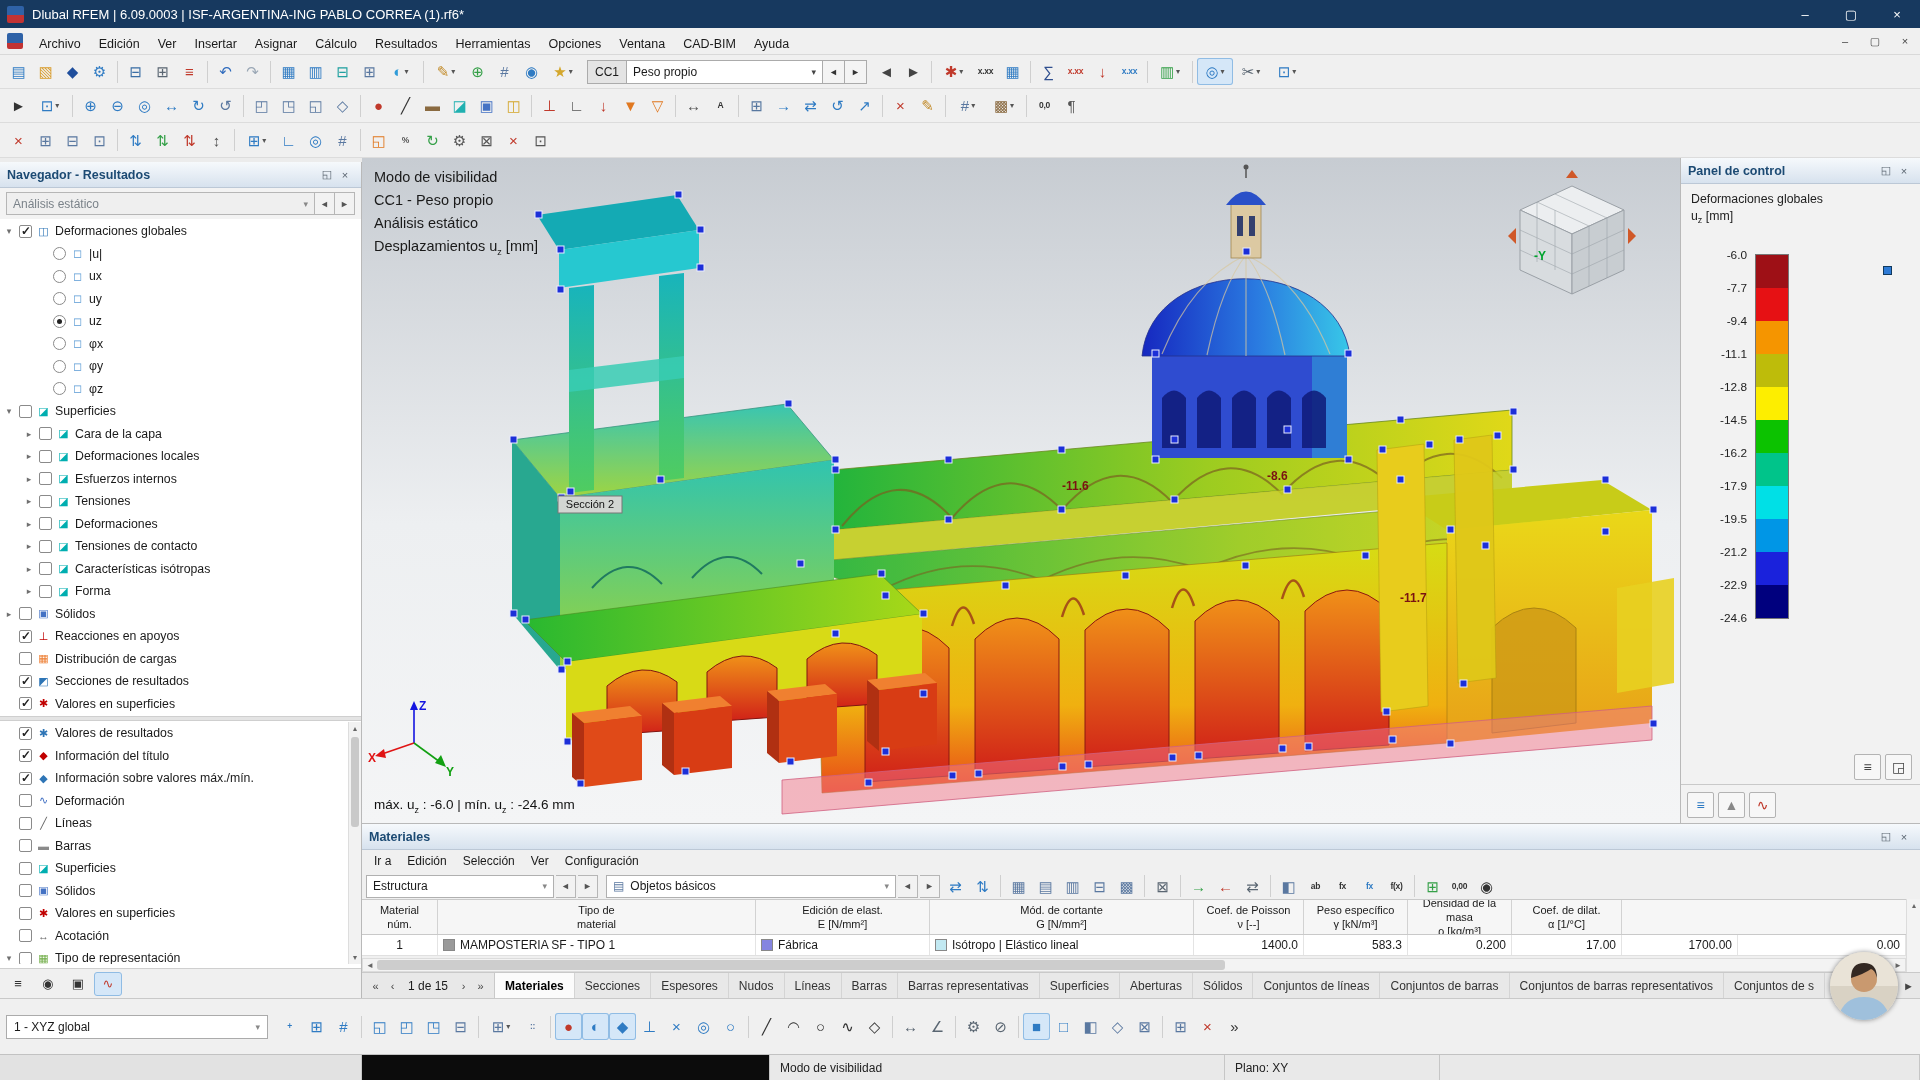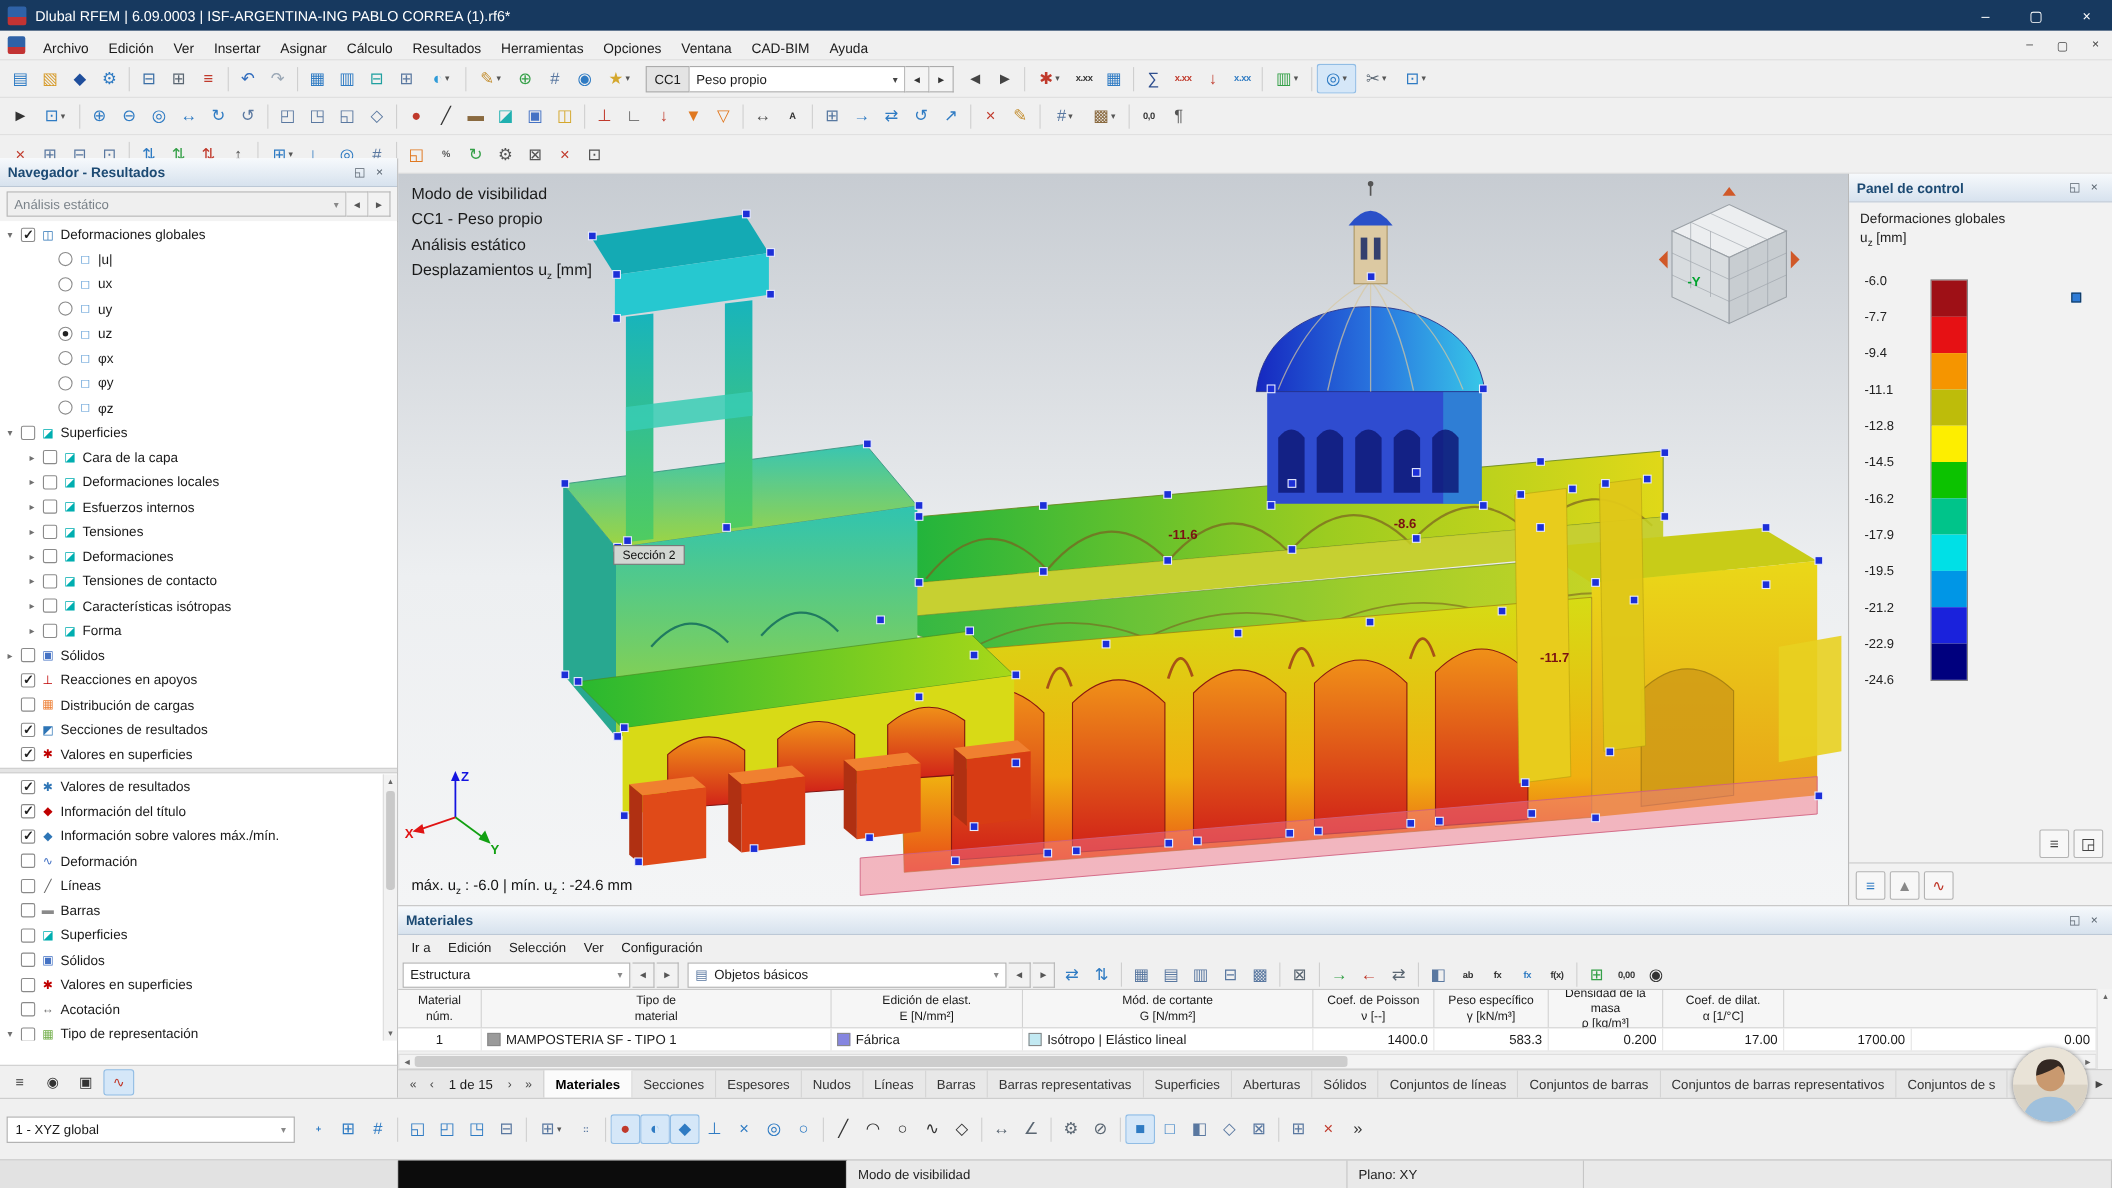--- a/index.html
+++ b/index.html
@@ -38,21 +38,21 @@
   .lc-sel{height:24px;width:196px;background:#fff;border:1px solid #ababab;border-left:none;display:flex;align-items:center;justify-content:space-between;padding:0 6px;}
   .lc-arr{font-size:9px;color:#444;}
   .lc-btn{width:22px;height:24px;border:1px solid #ababab;border-left:none;background:#f4f4f4;display:flex;align-items:center;justify-content:center;font-size:9px;color:#333;}
 
   
   .phead{height:26px;background:linear-gradient(#f6f9fc,#d7e2ee);border-bottom:1px solid #bcc8d6;display:flex;align-items:center;padding:0 7px;color:#1c4a73;font-weight:bold;font-size:12.5px;}
   .phead .sp{flex:1;}
   .phico{width:18px;text-align:center;color:#5a6570;font-size:11px;font-weight:normal;}
 
   
-  #navigator{position:absolute;left:0;top:144px;width:362px;bottom:82px;background:#fff;border-right:1px solid #b9b9b9;}
+  #navigator{position:absolute;left:0;top:162px;width:362px;bottom:82px;background:#fff;border-right:1px solid #b9b9b9;}
   .nav-combo-row{display:flex;align-items:center;padding:4px 6px;gap:0;background:#f3f3f3;}
   .nav-combo{flex:1;height:23px;background:#efefef;border:1px solid #b6b6b6;color:#7a8289;display:flex;align-items:center;justify-content:space-between;padding:0 6px;}
   .nav-cbtn{width:20px;height:23px;border:1px solid #b6b6b6;border-left:none;background:#f2f2f2;font-size:9px;color:#555;display:flex;align-items:center;justify-content:center;}
   .tree{position:absolute;left:0;right:0;overflow:hidden;background:#fff;}
   #tree-upper{top:58px;height:496px;}
   .tree-split{position:absolute;left:0;right:0;top:554px;height:5px;background:#e4e4e4;border-top:1px solid #cfcfcf;border-bottom:1px solid #cfcfcf;}
   #tree-lower{top:560px;height:242px;right:13px;}
   .trow{display:flex;align-items:center;height:22.5px;white-space:nowrap;}
   .arr{width:14px;color:#707070;font-size:9px;text-align:center;flex:none;}
   .ctl{width:13px;height:13px;flex:none;margin:0 3px;position:relative;background:#fff;}
@@ -75,38 +75,38 @@
   .vp-overlay{position:absolute;left:12px;top:8px;font-size:14.5px;color:#1a1a1a;line-height:23px;z-index:3;}
   .vp-maxmin{position:absolute;left:12px;bottom:8px;font-size:13.5px;color:#111;z-index:3;}
   sub{font-size:9px;}
   #model-svg{position:absolute;left:0;top:0;}
 
   
   #panel{position:absolute;left:1680px;top:158px;width:240px;height:665px;background:#f2f2f2;border-left:1px solid #b9b9b9;}
   .panel-text{padding:7px 10px 0;font-size:12.3px;color:#222;line-height:17px;}
   .legend{position:absolute;left:14px;top:96px;width:210px;height:380px;}
   .lg-vals{position:absolute;left:0;top:1px;width:52px;}
-  .lg-val{height:33px;font-size:11.8px;color:#222;transform:translateY(-7px);}
+  .lg-val{height:33px;text-align:right;font-size:11.8px;color:#222;transform:translateY(-7px);}
   .lg-bands{position:absolute;left:60px;top:0;width:34px;border:1px solid #777;}
   .lg-band{height:33px;}
   .lg-pcts{position:absolute;left:100px;top:1px;width:76px;}
   .lg-pct{height:33px;display:flex;align-items:center;justify-content:flex-end;font-size:11.8px;color:#222;}
   .lg-handle{position:absolute;left:188px;top:12px;width:9px;height:9px;background:#2e7bd6;border:1px solid #123a5e;}
   .panel-btns2{position:absolute;right:8px;top:596px;display:flex;gap:4px;}
   .pbtn{width:27px;height:26px;border:1px solid #b3b3b3;background:#f7f7f7;display:flex;align-items:center;justify-content:center;font-size:14px;color:#444;border-radius:2px;}
   .panel-div{position:absolute;left:0;right:0;bottom:38px;border-top:1px solid #c9c9c9;}
   .panel-btns3{position:absolute;left:6px;bottom:5px;display:flex;gap:4px;}
 
   
   #materials{position:absolute;left:362px;top:823px;right:0;bottom:82px;background:#f0f0f0;border-top:1px solid #b9b9b9;--cols:76px 318px 174px 264px 110px 104px 104px 110px 116px minmax(100px,1fr);}
   .mat-menu{height:21px;display:flex;align-items:center;font-size:12px;padding:0 4px;}
   .mat-menu span{padding:0 8px;}
   .mat-tools{height:30px;display:flex;align-items:center;padding:0 4px;gap:2px;}
   .mcombo{height:23px;background:#fff;border:1px solid #b0b0b0;display:flex;align-items:center;justify-content:space-between;padding:0 6px;font-size:12px;flex:none;}
-  .mcombo.c1{width:207px;}
+  .mcombo.c1{width:188px;}
   .mcombo.c2{width:290px;margin-left:6px;}
   .mcombo .pre{color:#5a78a0;margin-right:6px;}
   .mcombo .lbl{flex:1;}
   .mtable{position:absolute;left:0;right:14px;top:75px;}
   .mh{display:grid;grid-template-columns:var(--cols);background:#f6f6f6;border-top:1px solid #c9c9c9;border-bottom:1px solid #c9c9c9;}
   .mh-cell{border-right:1px solid #d2d2d2;padding:2px 3px;text-align:center;font-size:11px;line-height:14px;height:34px;display:flex;flex-direction:column;justify-content:center;overflow:hidden;}
   .mr{display:grid;grid-template-columns:var(--cols);background:#fff;border-bottom:1px solid #e0e0e0;height:21px;}
   .mr-cell{border-right:1px solid #e4e4e4;padding:0 5px;font-size:12px;display:flex;align-items:center;overflow:hidden;white-space:nowrap;}
   .mr-cell.num{justify-content:flex-end;}
   .mr-cell.ctr{justify-content:center;}

